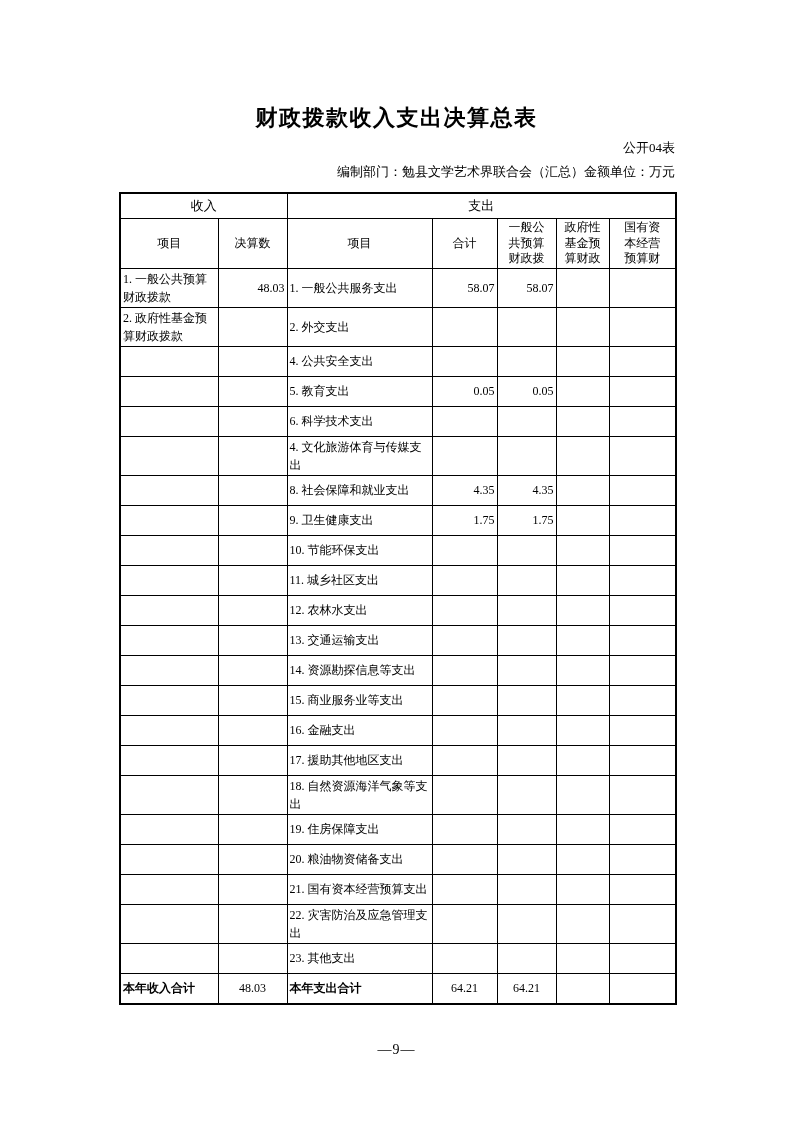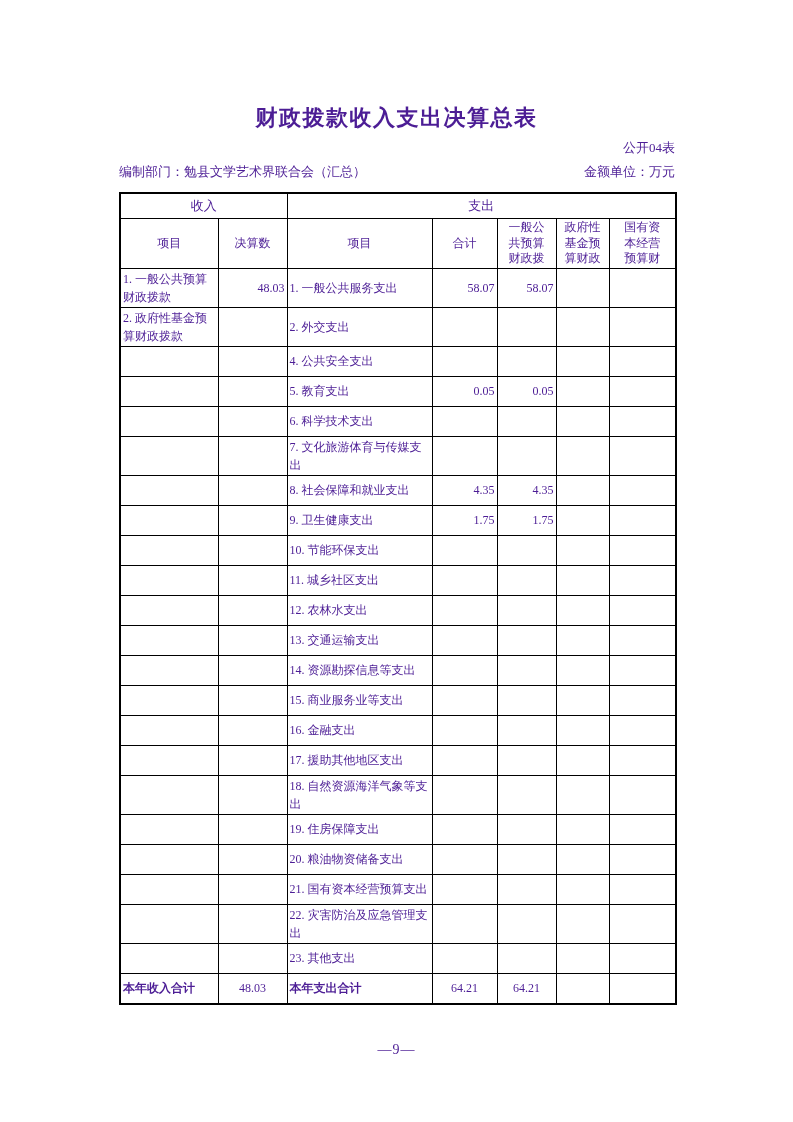--- a/index.html
+++ b/index.html
@@ -1,37 +1,37 @@
 <!DOCTYPE html>
 <html><head>
 <meta charset="utf-8">
 <style>
   html,body{margin:0;padding:0;background:#888;}
   .page{
     position:relative;
     width:793px;height:1122px;
     margin:0 auto;
     background:#ffffff;
-    color:#4c1d95;
+    color:#000000;
     font-family:"Liberation Serif","DejaVu Serif",serif;
     overflow:hidden;
   }
   .doc-title{
     position:absolute;top:103px;left:0;width:100%;
     margin:0;text-align:center;
     font-family:"Liberation Sans","DejaVu Sans",sans-serif;
     font-size:22px;font-weight:700;letter-spacing:1.5px;
   }
   .table-code{
     position:absolute;top:139px;left:119px;width:556px;
     text-align:right;font-size:13px;
   }
   .meta-row{
     position:absolute;top:163px;left:119px;width:556px;
-    display:flex;justify-content:space-between;
+    display:flex;justify-content:flex-end;
     font-size:13px;
   }
   table.budget-table{
     position:absolute;top:192px;left:119px;
     width:556px;
     border-collapse:collapse;table-layout:fixed;
     border:2px solid #000;
   }
   .budget-table th,.budget-table td{
     border:1px solid #000;
@@ -143,21 +143,21 @@
           <td class="num"></td>
           <td class="item">6. 科学技术支出</td>
           <td class="num"></td>
           <td class="num"></td>
           <td class="num"></td>
           <td class="num"></td>
         </tr>
         <tr>
           <td class="item"></td>
           <td class="num"></td>
-          <td class="item">7. 文化旅游体育与传媒支出</td>
+          <td class="item">4. 文化旅游体育与传媒支出</td>
           <td class="num"></td>
           <td class="num"></td>
           <td class="num"></td>
           <td class="num"></td>
         </tr>
         <tr>
           <td class="item"></td>
           <td class="num"></td>
           <td class="item">8. 社会保障和就业支出</td>
           <td class="num">4.35</td>

